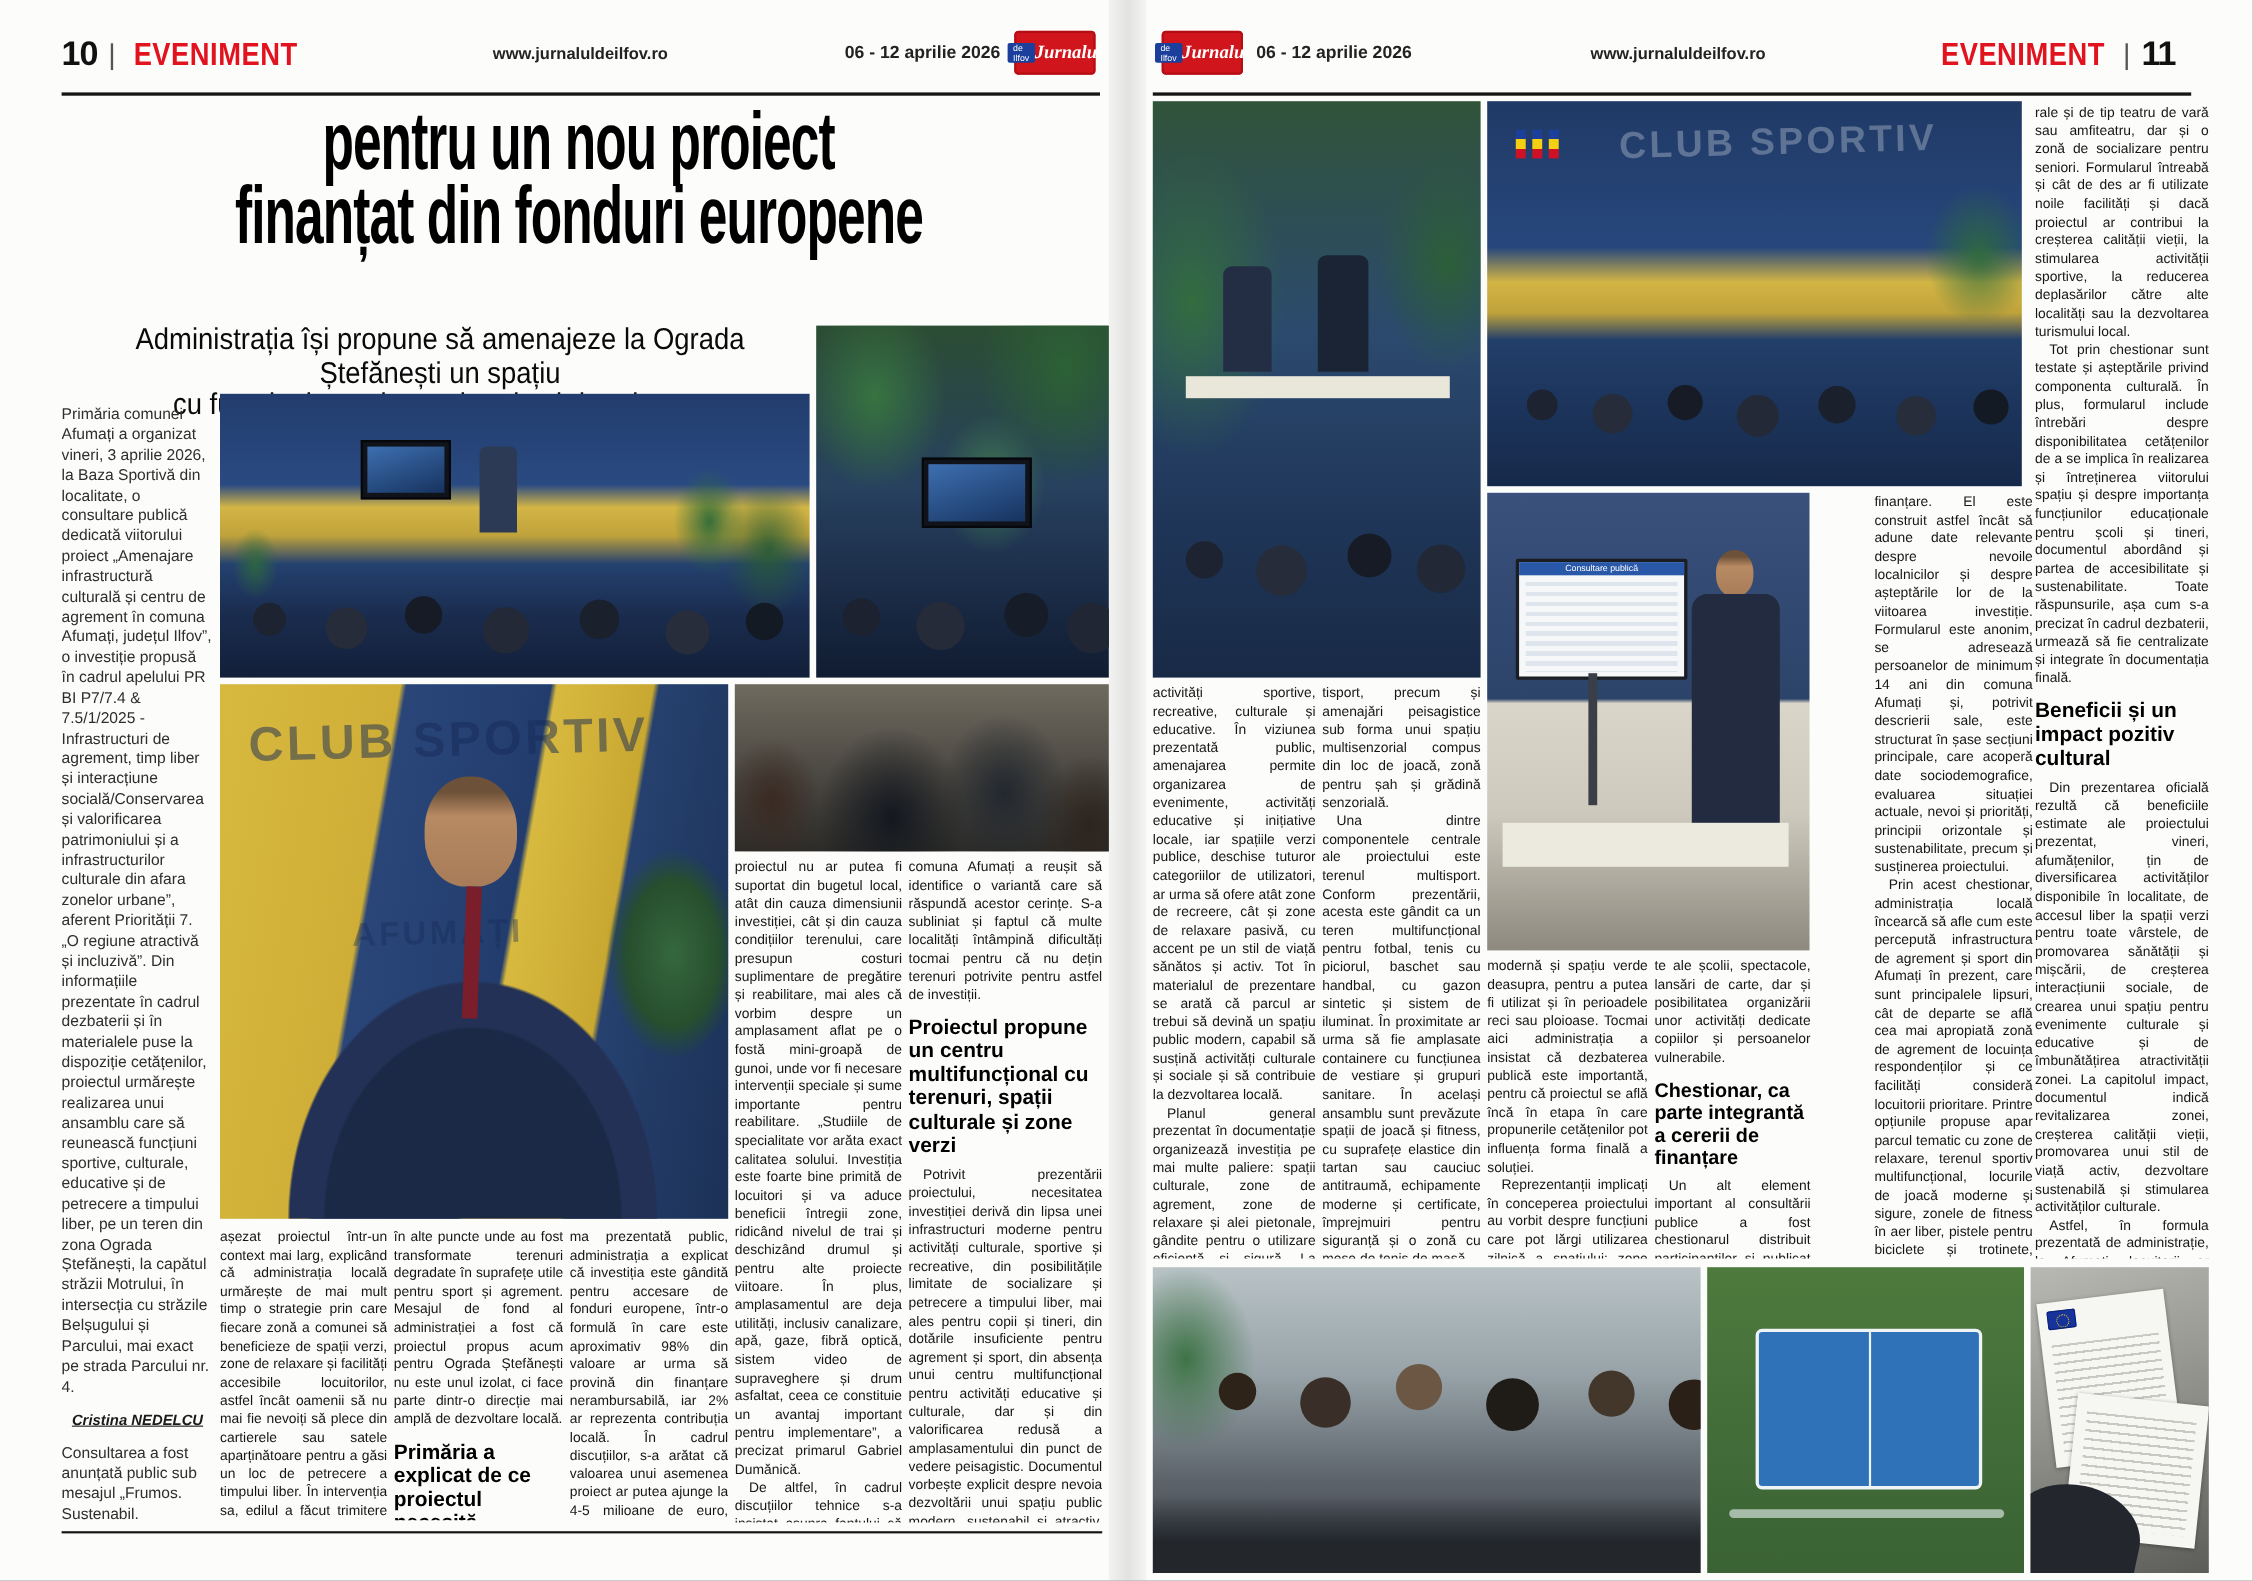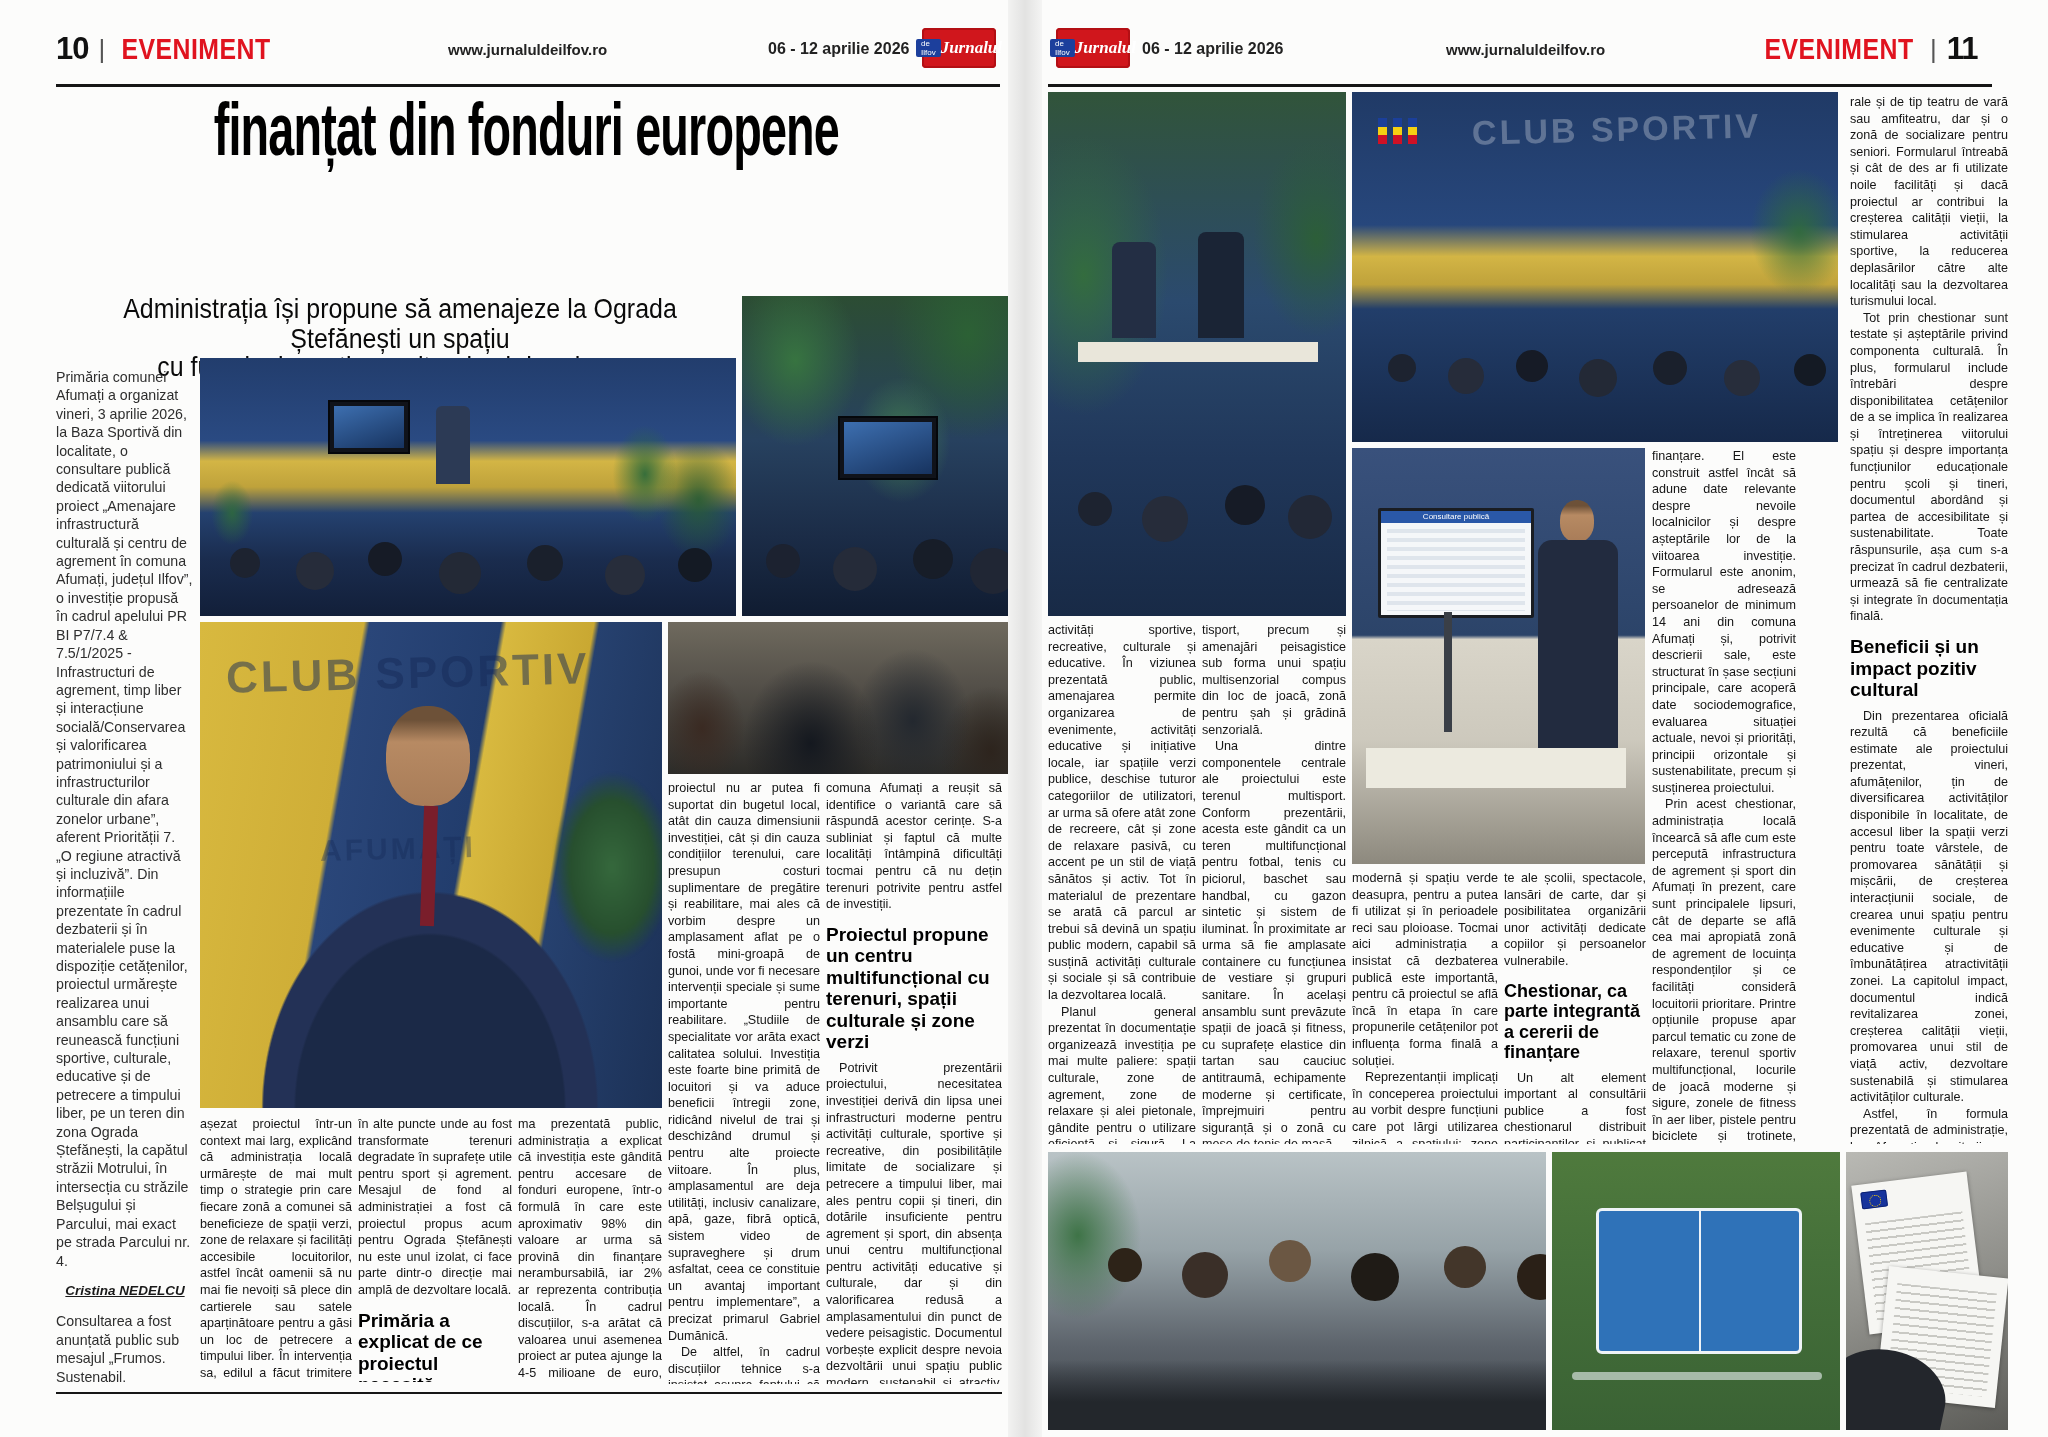--- a/index.html
+++ b/index.html
@@ -84,20 +84,21 @@
   <div class="hdr" style="left:768px;">
     <span class="hdate">06 - 12 aprilie 2026</span>
   </div>
   <div class="logo" style="position:absolute;left:922px;top:28px;">
     <span class="lt">de Ilfov</span>
     <span class="lm">Jurnalul</span>
   </div>
   <div class="hdrbar" style="left:56px;top:84px;width:944px;"></div>
 
   <div class="headline">
+    <div class="hline"><span>pentru un nou proiect</span></div>
     <div class="hline"><span>finanțat din fonduri europene</span></div>
   </div>
   <div class="subhead">
     <div>Administrația își propune să amenajeze la Ograda Ștefănești un spațiu</div>
     <div>cu funcțiuni sportive, culturale și de relaxare</div>
   </div>
 
   <div class="photo" style="left:200px;top:358px;width:536px;height:258px;
        background:
         radial-gradient(46px 70px at 83% 45%, rgba(47,107,58,.95) 0%, transparent 70%),
@@ -249,21 +250,21 @@
     <p class="lead">modernă și spațiu verde deasupra, pentru a putea fi utilizat și în perioadele reci sau ploioase. Tocmai aici administrația a insistat că dezbaterea publică este importantă, pentru că proiectul se află încă în etapa în care propunerile cetățenilor pot influența forma finală a soluției.</p>
     <p>Reprezentanții implicați în conceperea proiectului au vorbit despre funcțiuni care pot lărgi utilizarea zilnică a spațiului: zone pentru seniori, mese de șah, locuri de odihnă, grădină senzorială, mică zonă botanică, activități educative pentru elevi, ateliere, evenimen-</p>
   </div>
 
   <div class="tc" style="left:1504px;top:870px;width:142px;height:274px;">
     <p class="lead">te ale școlii, spectacole, lansări de carte, dar și posibilitatea organizării unor activități dedicate copiilor și persoanelor vulnerabile.</p>
     <div class="colsub sm">Chestionar, ca parte integrantă a cererii de finanțare</div>
     <p>Un alt element important al consultării publice a fost chestionarul distribuit participanților și publicat și în format online. Documentul arată că acest formular face parte din procesul de consultare publică derulat pentru proiect și constituie parte integrantă a cererii de</p>
   </div>
 
-  <div class="tc" style="left:1652px;top:448px;width:144px;height:696px;">
+  <div class="tc" style="left:1704px;top:448px;width:144px;height:696px;">
     <p class="lead">finanțare. El este construit astfel încât să adune date relevante despre nevoile localnicilor și despre așteptările lor de la viitoarea investiție. Formularul este anonim, se adresează persoanelor de minimum 14 ani din comuna Afumați și, potrivit descrierii sale, este structurat în șase secțiuni principale, care acoperă date sociodemografice, evaluarea situației actuale, nevoi și priorități, principii orizontale și sustenabilitate, precum și susținerea proiectului.</p>
     <p>Prin acest chestionar, administrația locală încearcă să afle cum este percepută infrastructura de agrement și sport din Afumați în prezent, care sunt principalele lipsuri, cât de departe se află cea mai apropiată zonă de agrement de locuința respondenților și ce facilități consideră locuitorii prioritare. Printre opțiunile propuse apar parcul tematic cu zone de relaxare, terenul sportiv multifuncțional, locurile de joacă moderne și sigure, zonele de fitness în aer liber, pistele pentru biciclete și trotinete, spațiul pentru evenimente cultu-</p>
   </div>
 
   <div class="tc" style="left:1850px;top:94px;width:158px;height:1050px;">
     <p class="lead">rale și de tip teatru de vară sau amfiteatru, dar și o zonă de socializare pentru seniori. Formularul întreabă și cât de des ar fi utilizate noile facilități și dacă proiectul ar contribui la creșterea calității vieții, la stimularea activității sportive, la reducerea deplasărilor către alte localități sau la dezvoltarea turismului local.</p>
     <p>Tot prin chestionar sunt testate și așteptările privind componenta culturală. În plus, formularul include întrebări despre disponibilitatea cetățenilor de a se implica în realizarea și întreținerea viitorului spațiu și despre importanța funcțiunilor educaționale pentru școli și tineri, documentul abordând și partea de accesibilitate și sustenabilitate. Toate răspunsurile, așa cum s-a precizat în cadrul dezbaterii, urmează să fie centralizate și integrate în documentația finală.</p>
     <div class="colsub">Beneficii și un impact pozitiv cultural</div>
     <p>Din prezentarea oficială rezultă că beneficiile estimate ale proiectului prezentat, vineri, afumățenilor, țin de diversificarea activităților disponibile în localitate, de accesul liber la spații verzi pentru toate vârstele, de promovarea sănătății și mișcării, de creșterea interacțiunii sociale, de crearea unui spațiu pentru evenimente culturale și educative și de îmbunătățirea atractivității zonei. La capitolul impact, documentul indică revitalizarea zonei, creșterea calității vieții, promovarea unui stil de viață activ, dezvoltare sustenabilă și stimularea activităților culturale.</p>
     <p>Astfel, în formula prezentată de administrație, la Afumați, locuitorii ar putea afla despre o propunere de reorganizare a unei zone care, în prezent, nu valorifică suficient terenul disponibil și care ar putea deveni, dacă finanțarea va fi obținută, unul dintre cele mai importante puncte de întâlnire, mișcare, relaxare și activitate culturală din comună.</p>

